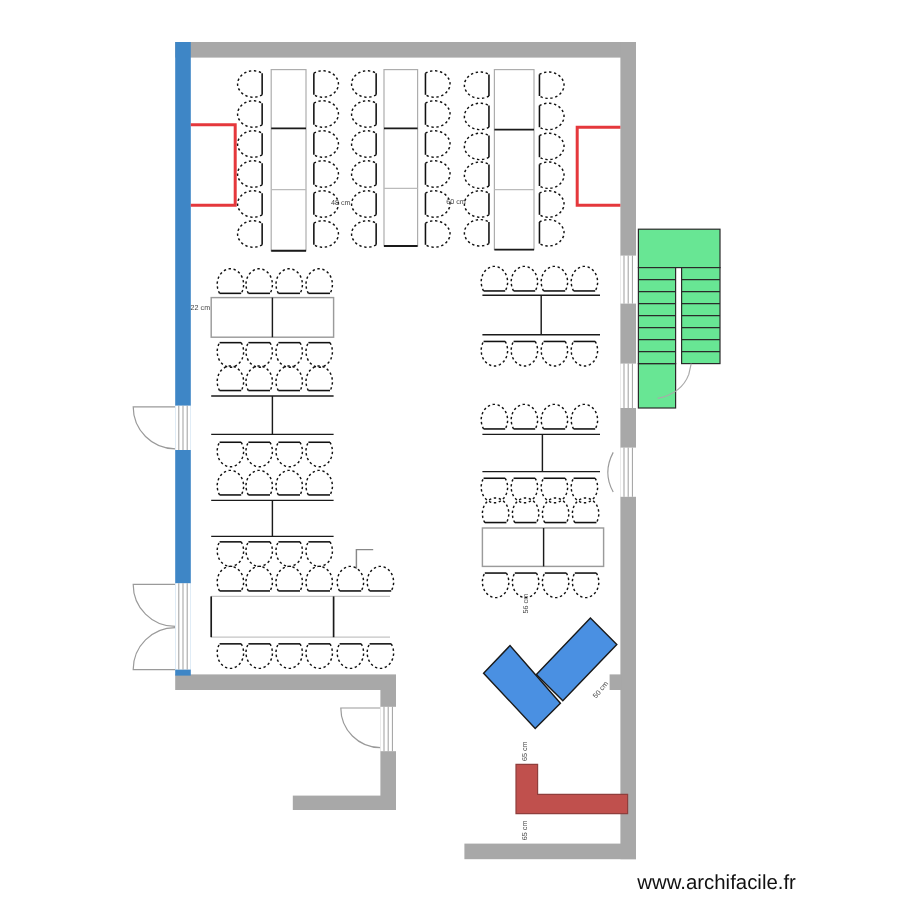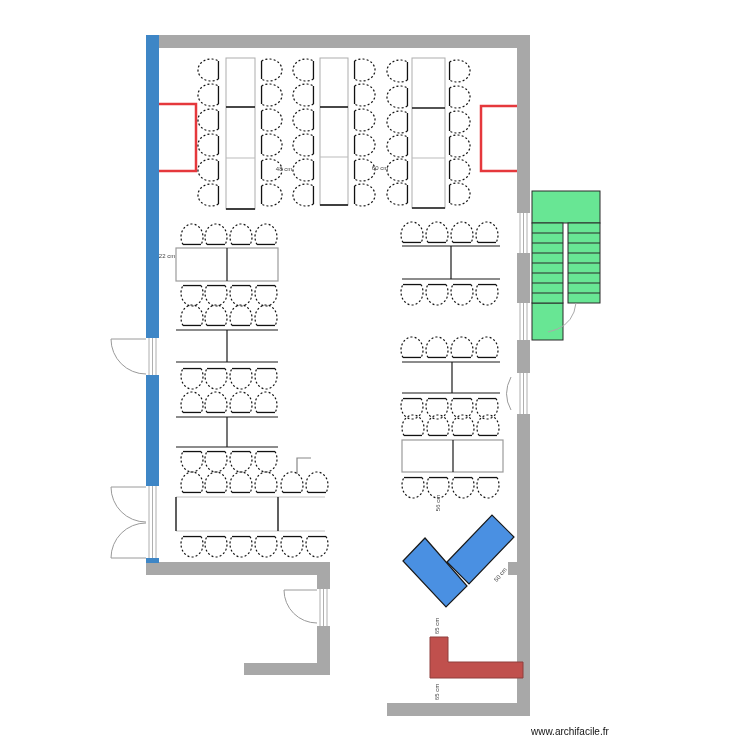--- a/index.html
+++ b/index.html
@@ -1,19 +1,19 @@
 <!DOCTYPE html>
 <html><head>
 <meta charset="utf-8">
 <style>
   html,body{margin:0;padding:0;background:#fff;}
   #stage{position:relative;width:750px;height:750px;background:#fff;overflow:hidden;
          font-family:"Liberation Sans",sans-serif;}
   #plan-svg{position:absolute;left:0;top:0;}
-  #watermark{position:absolute;left:531px;top:726px;font-size:10px;color:#111;
+  #watermark{position:absolute;left:531px;top:726px;font-size:17px;color:#111;
              letter-spacing:0px;}
 </style>
 </head>
 <body>
 
 <div id="stage">
   <svg id="plan-svg" width="750" height="750" viewBox="0 0 750 750">
       <path d="M 146,339 L 111,339 A 35 35 0 0 0 146,374" fill="none" stroke="#9a9a9a" stroke-width="1"></path>
       <path d="M 146,487 L 111,487 A 35 35 0 0 0 146,522" fill="none" stroke="#9a9a9a" stroke-width="1"></path>
       <path d="M 146,558 L 111,558 A 35 35 0 0 1 146,523" fill="none" stroke="#9a9a9a" stroke-width="1"></path>

